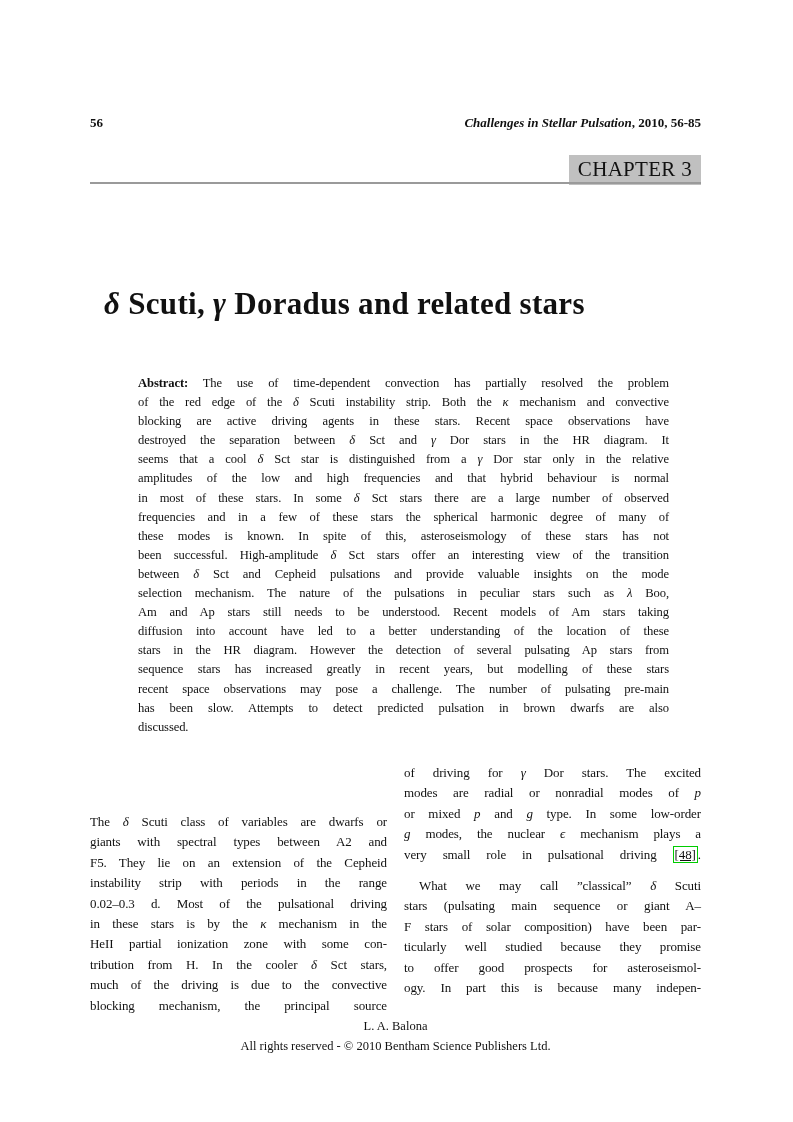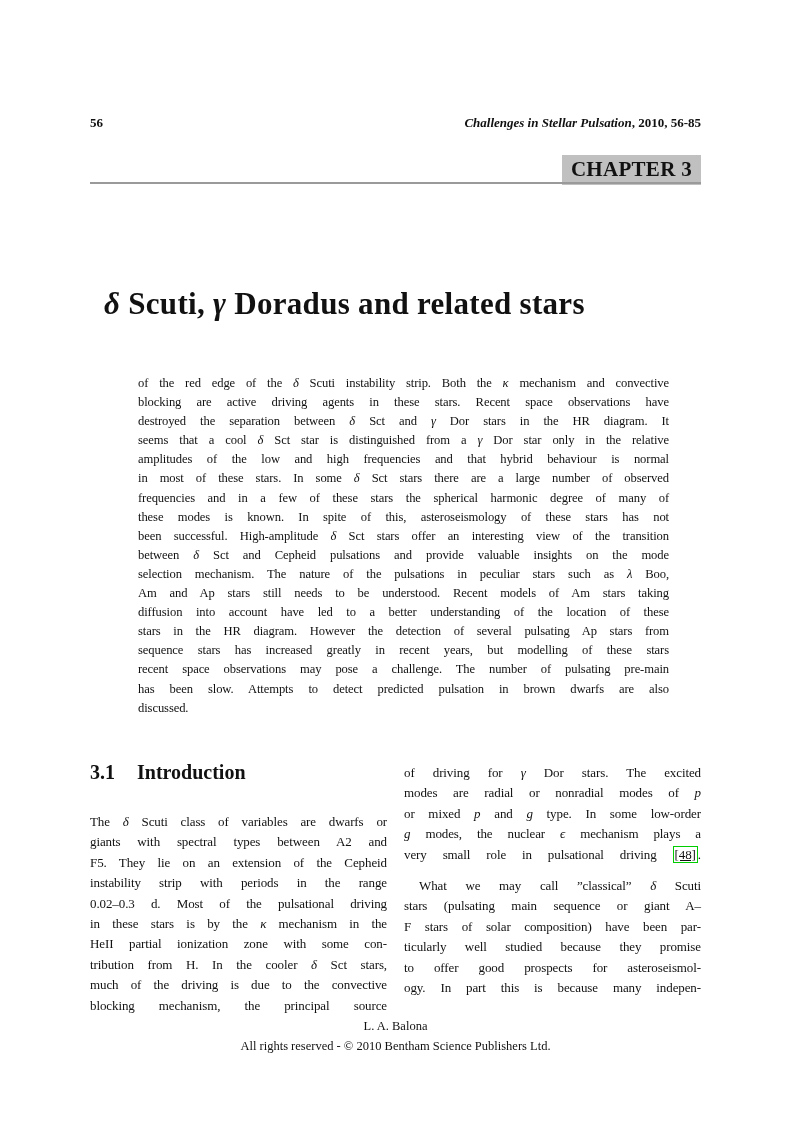--- a/index.html
+++ b/index.html
@@ -14,21 +14,21 @@
   }
   
   .running-head { position:absolute; top:115px; left:90px; right:92px; height:18px; font-size:13px; font-weight:bold; }
   .pagenum { position:absolute; left:0; top:0; }
   .running-title { position:absolute; left:0; right:0; top:0; text-align:right; }
   .running-title i { font-style:italic; }
   
   .chapter-badge {
     position:absolute; top:155px; right:92px;
     background: var(--badge_bg, #c0c0c0);
-    font-size:21px; font-weight:bold; letter-spacing:0.3px;
+    font-size:21px; font-weight:normal; letter-spacing:0.3px;
     padding: 2px 9px 3px 9px;
   }
   .head-rule { position:absolute; top:182px; left:90px; width:611px; height:0; border:none; border-top:2px solid #9a9a9a; margin:0; }
   
   .title { position:absolute; top:272px; left:90px; margin:14px; font-size:31px; font-weight:bold; letter-spacing:0.3px; white-space:nowrap;text-align:right; }
   .title i { font-style:italic; font-weight:bold; }
   
   .abstract { position:absolute; top:374px; left:138px; width:531px; font-size:12.6px; line-height:19.1px; letter-spacing:-0.1px; }
   
   .jlines > div { text-align: justify; text-align-last: justify; white-space: normal; }
@@ -56,41 +56,41 @@
     <span class="pagenum">56</span>
     <span class="running-title"><i>Challenges in Stellar Pulsation</i><span>, 2010, 56-85</span></span>
   </header>
 
   <div class="chapter-badge">CHAPTER 3</div>
   <hr class="head-rule">
 
   <h1 class="title"><i>δ</i> Scuti, <i>γ</i> Doradus and related stars</h1>
 
   <div class="abstract jlines plain-last">
+      <div><b>Abstract:</b> The use of time-dependent convection has partially resolved the problem</div>
       <div>of the red edge of the <i>δ</i> Scuti instability strip. Both the <i>κ</i> mechanism and convective</div>
       <div>blocking are active driving agents in these stars.  Recent space observations have</div>
       <div>destroyed the separation between <i>δ</i> Sct and <i>γ</i> Dor stars in the HR diagram.  It</div>
       <div>seems that a cool <i>δ</i> Sct star is distinguished from a <i>γ</i> Dor star only in the relative</div>
       <div>amplitudes of the low and high frequencies and that hybrid behaviour is normal</div>
       <div>in most of these stars.  In some <i>δ</i> Sct stars there are a large number of observed</div>
       <div>frequencies and in a few of these stars the spherical harmonic degree of many of</div>
       <div>these modes is  known.  In spite of this, asteroseismology of these stars has not</div>
       <div>been successful. High-amplitude <i>δ</i> Sct stars offer an interesting view of the transition</div>
       <div>between <i>δ</i> Sct and Cepheid pulsations and provide valuable insights on the mode</div>
       <div>selection mechanism.  The nature of the pulsations in peculiar stars such as <i>λ</i> Boo,</div>
       <div>Am and Ap stars still needs  to be understood.  Recent models of Am stars taking</div>
       <div>diffusion into account have led to a better understanding of the location of these</div>
       <div>stars in the HR diagram. However the detection of several pulsating Ap stars from</div>
       <div>sequence stars has increased greatly in recent years, but modelling of these stars</div>
       <div>recent space observations may pose a challenge.  The number of pulsating pre-main</div>
       <div>has been slow.  Attempts to detect predicted pulsation in brown dwarfs are also</div>
       <div>discussed.</div>
     </div>
 
-  <h2 class="section"><span class="secnum">3.1</span><span>Introduction</span></h2>
 
   <div class="col col-left jlines">
       <div>The <i>δ</i> Scuti class of variables are dwarfs or</div>
       <div>giants with spectral types between A2 and</div>
       <div>F5.  They lie on an extension of the Cepheid</div>
       <div>instability strip with periods in the range</div>
       <div>0.02–0.3 d.  Most of the pulsational driving</div>
       <div>in these stars is by the <i>κ</i> mechanism in the</div>
       <div>HeII partial ionization zone with some con-</div>
       <div>tribution from H. In the cooler <i>δ</i> Sct stars,</div>

